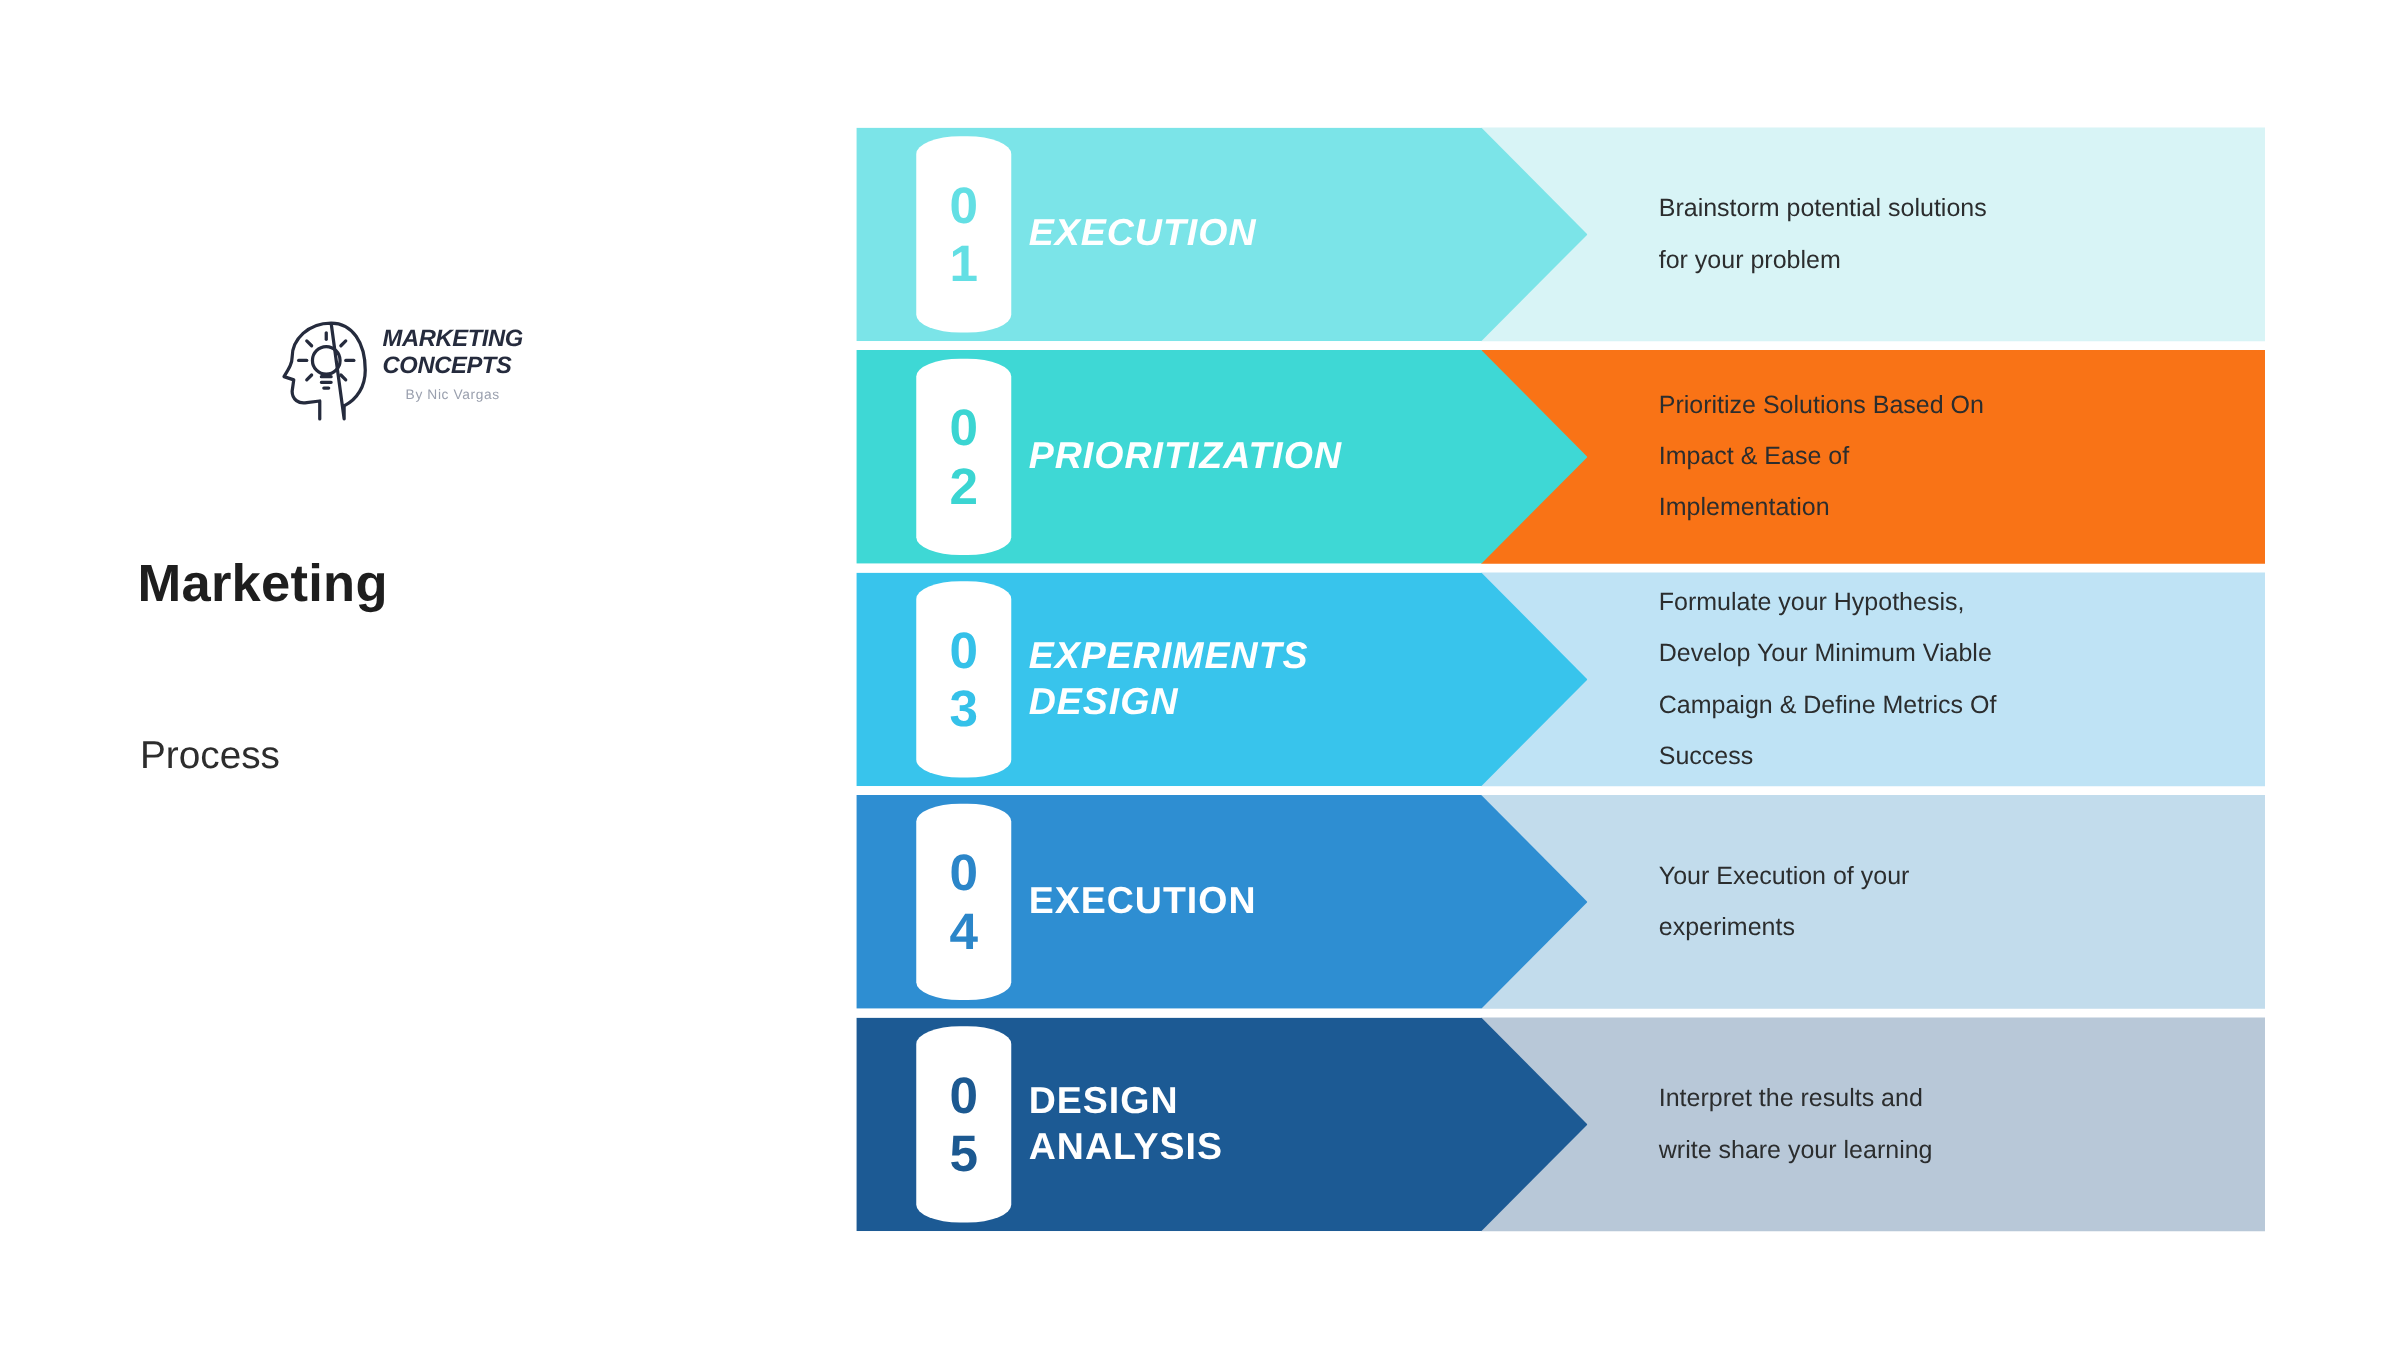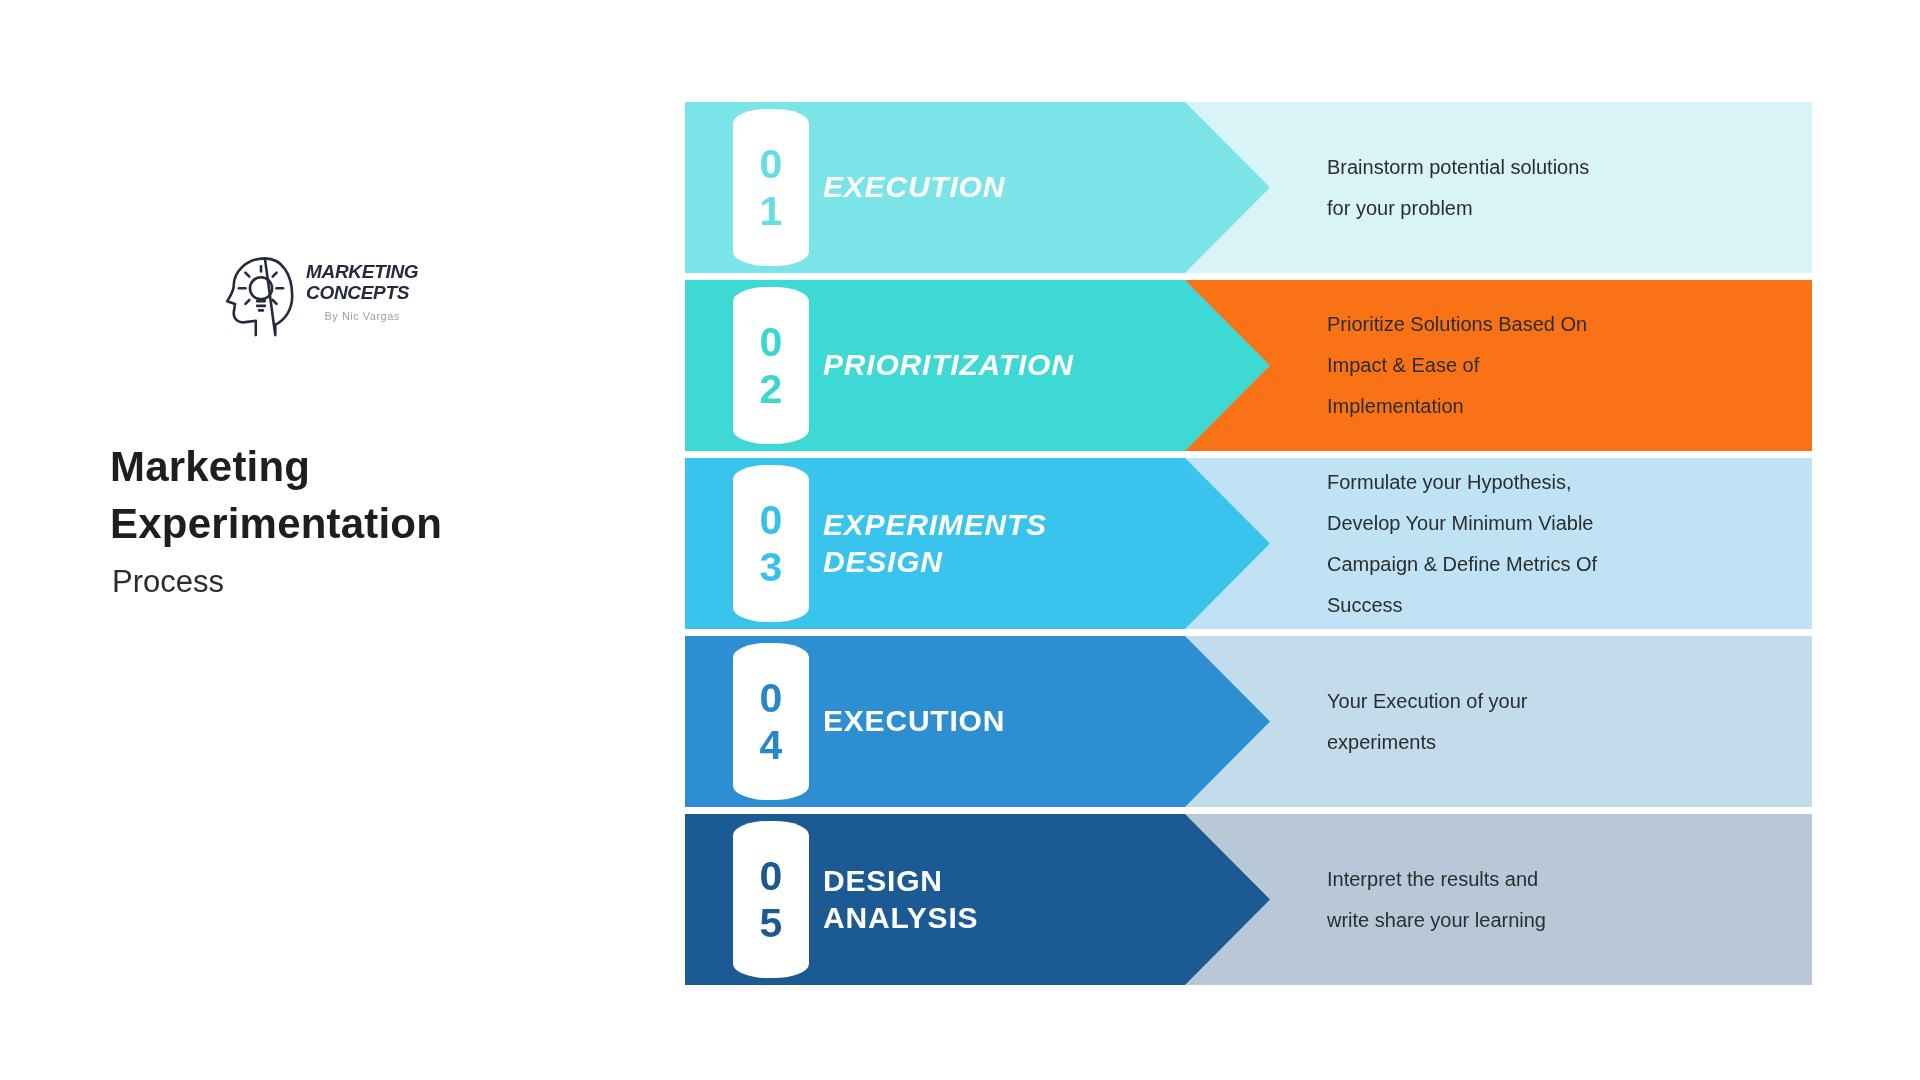--- a/index.html
+++ b/index.html
@@ -27,21 +27,21 @@
   .logo-byline{
     margin-top:7px;text-align:center;
     font-size:11px;color:#9aa0ae;letter-spacing:0.5px;
   }
   .page-title{
     position:absolute;left:110px;top:438px;margin:0;
     font-size:42px;font-weight:bold;line-height:1.36;
     color:#1e1e1e;letter-spacing:0.2px;
   }
   .page-subtitle{
-    position:absolute;left:112px;top:564px;
+    position:absolute;left:112px;top:586px;
     font-size:31px;font-weight:400;color:#2d2d2d;
   }
 
   
   .steps{
     position:absolute;left:685px;top:102px;width:1127px;
   }
   .step{
     position:relative;height:171px;margin-bottom:7px;
   }
@@ -100,21 +100,21 @@
       <path d="M18,26 L13,26"></path>
       <path d="M21,35 L18,38"></path>
     </svg>
     <div class="logo-textblock">
       <div class="logo-line">MARKETING</div>
       <div class="logo-line">CONCEPTS</div>
       <div class="logo-byline">By Nic Vargas</div>
     </div>
   </div>
 
-  <h1 class="page-title"><span>Marketing</span><br><span>Experimentation</span></h1>
+  <h1 class="page-title"><span>Marketing</span><br></h1>
   <div class="page-subtitle">Process</div>
 
   <div class="steps">
   <div class="step">
     <div class="step-panel" style="background: rgb(216, 244, 246);">
       <div class="step-desc">Brainstorm potential solutions
 for your problem</div>
     </div>
     <div class="step-band" style="background: rgb(123, 228, 232);">
       <div class="step-pill">

